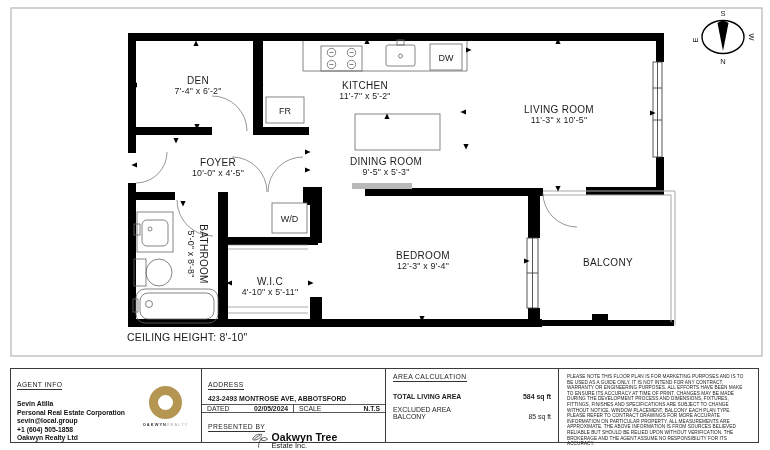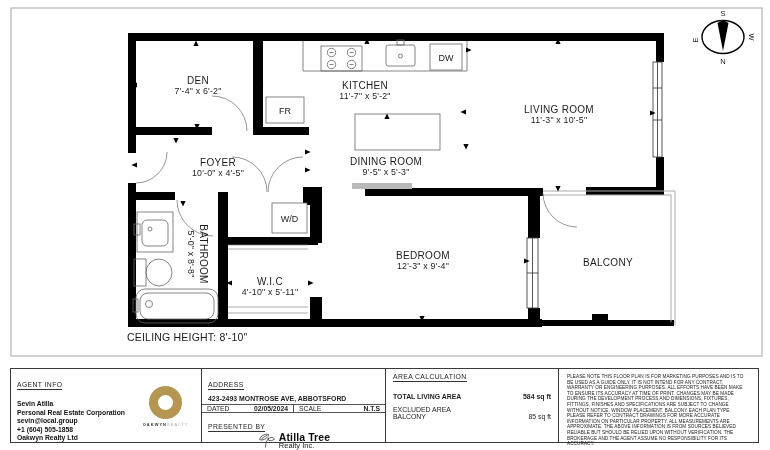--- a/index.html
+++ b/index.html
@@ -267,22 +267,22 @@
         <div class="media-logo">
           <svg width="20" height="20" viewBox="0 0 24 24">
             <g stroke="#333" stroke-width="0.9" fill="none">
               <path d="M3 10 Q6 3 14 4 Q13 10 5 11 Z"></path>
               <path d="M5 10 Q8 7 12 5"></path>
               <path d="M10 20 Q10 13 14 8"></path>
               <path d="M14 9 Q19 6 21 10 Q17 13 13.5 11 Z"></path>
             </g>
           </svg>
           <div>
-            <div class="media-name">Atilla Tree</div>
-            <div class="media-sub">Realty Inc.</div>
+            <div class="media-name">Oakwyn Tree</div>
+            <div class="media-sub">Estate Inc.</div>
           </div>
         </div>
       </div>
     </div>
 
     <div class="cell area-cell">
       <span class="hdr">AREA CALCULATION</span>
       <div class="area-row area-total">
         <span>TOTAL LIVING AREA</span>
         <span>584 sq ft</span>

